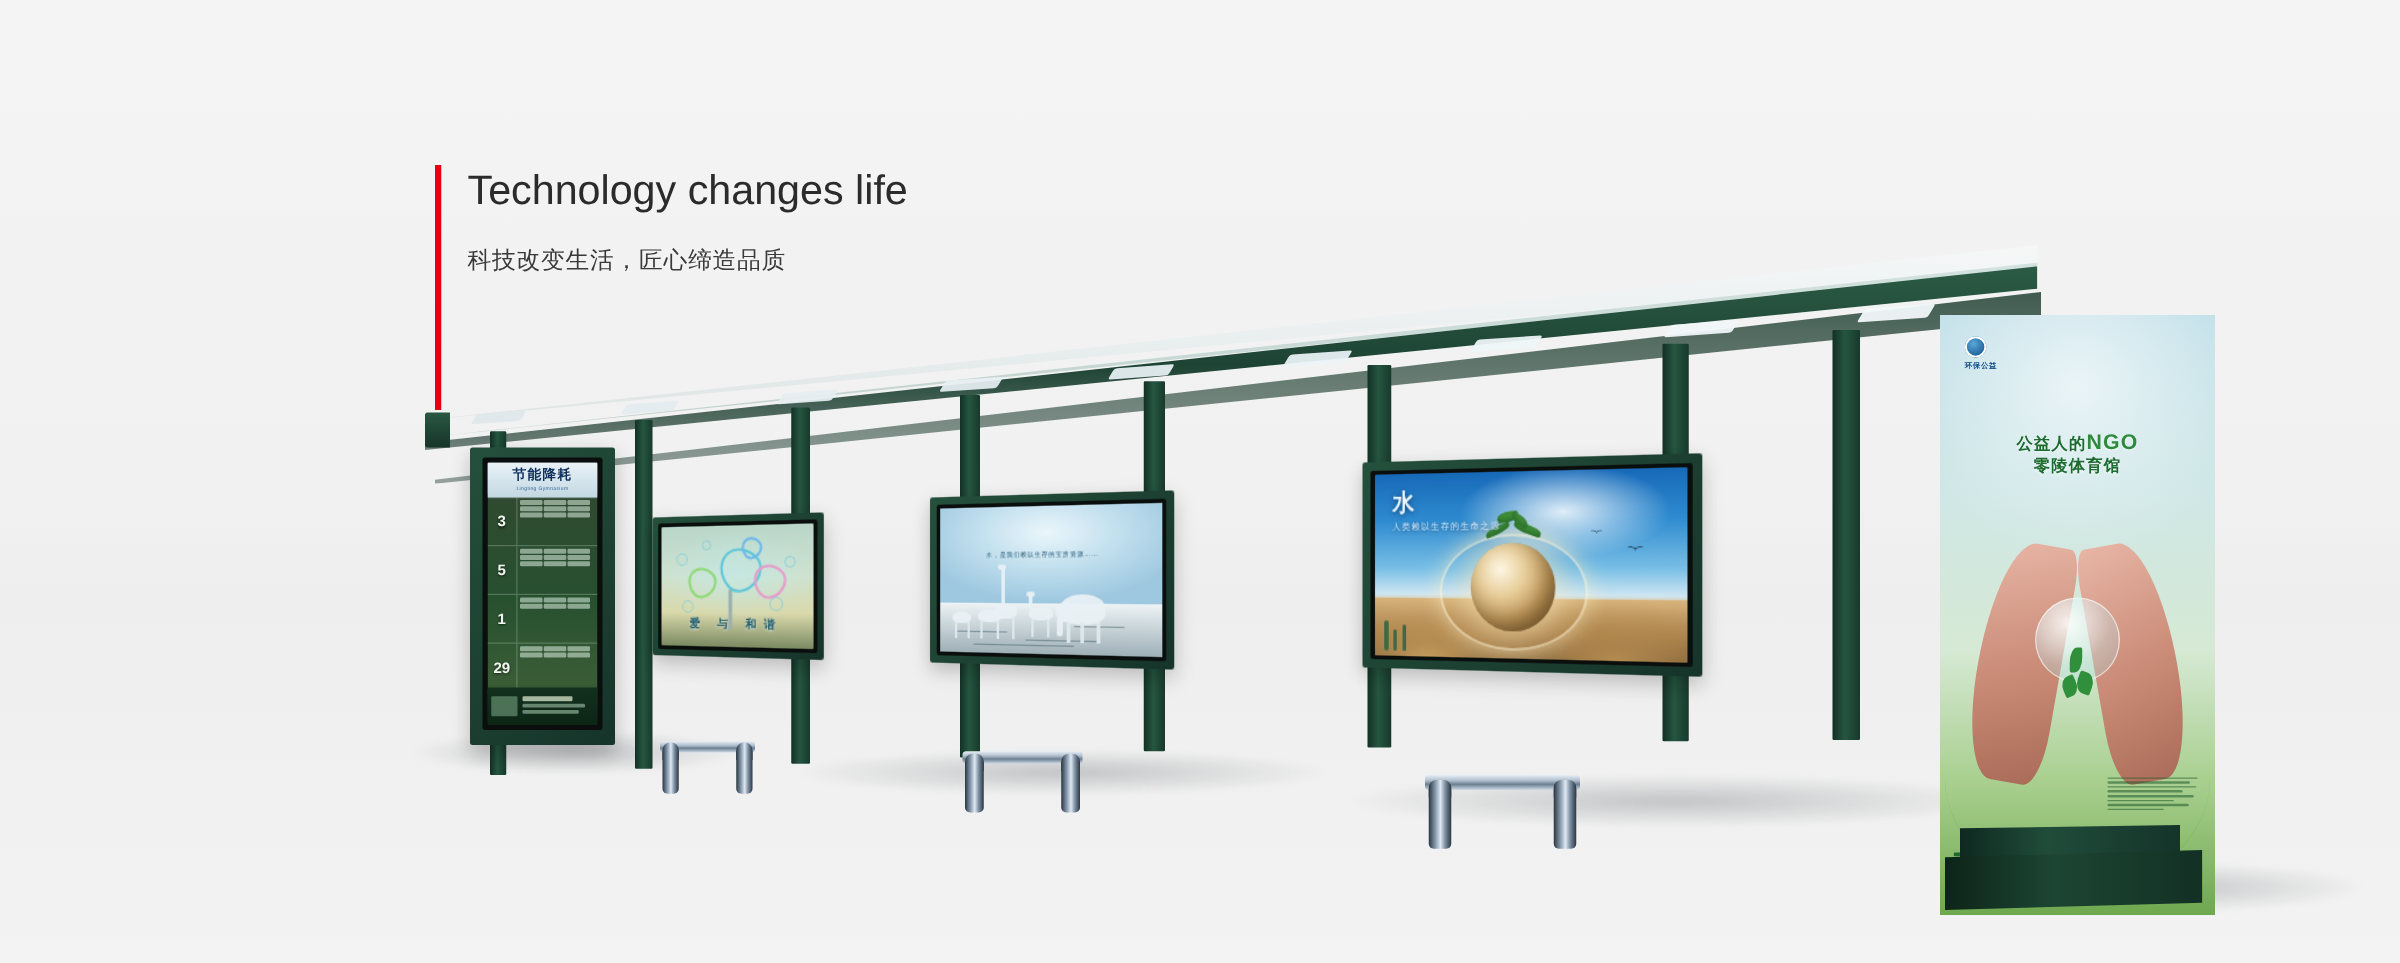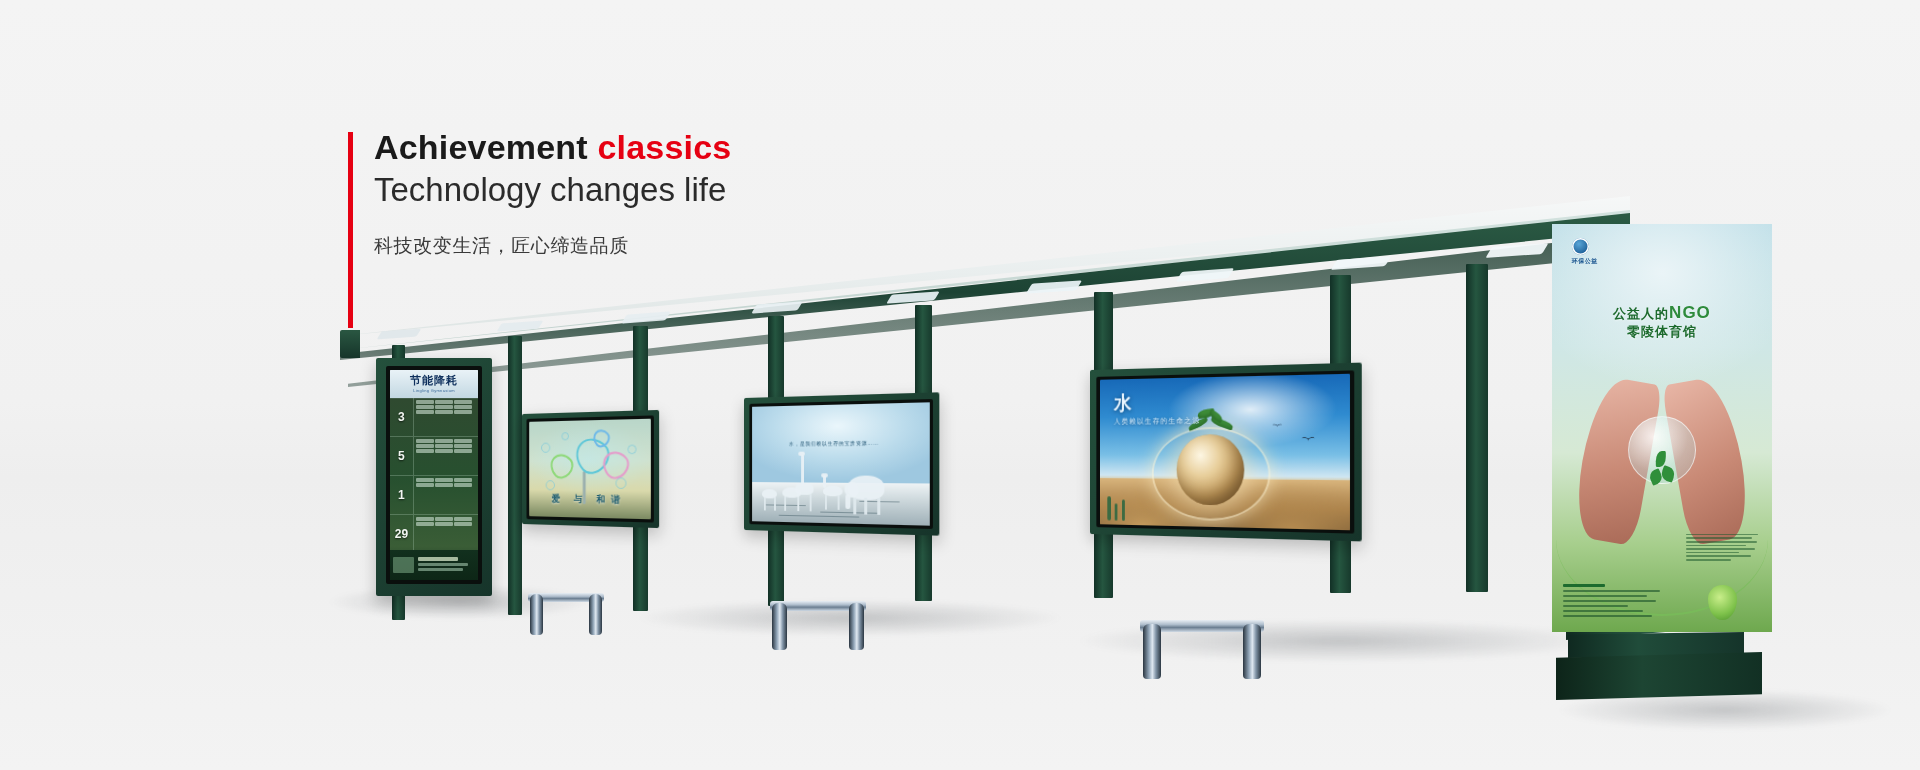--- a/index.html
+++ b/index.html
@@ -283,21 +283,20 @@
   }
 </style>
 </head>
 <body>
 
 <div id="stage">
 
   <div id="copy">
     <div class="rule"></div>
 
-    <div class="l1"><span>Achievement </span><span class="hl">classics</span></div>
 
     <div class="l2">Technology changes life</div>
     <div class="l4">科技改变生活，匠心缔造品质</div>
   </div>
 
   <div id="shelter">
 
     <div class="shadow" style="left:330px;top:585px;width:260px;height:34px;"></div>
     <div class="shadow" style="left:640px;top:600px;width:420px;height:36px;"></div>
     <div class="shadow" style="left:1080px;top:620px;width:520px;height:42px;"></div>
@@ -517,21 +516,21 @@
       <div class="leg" style="left:2px;top:9px;height:40px;width:15px;"></div>
       <div class="leg" style="right:2px;top:9px;height:40px;width:15px;"></div>
     </div>
 
     <div class="bench" style="left:1140px;top:620px;width:124px;height:62px;">
       <div class="seat" style="height:12px;"></div>
       <div class="leg" style="left:3px;top:11px;height:48px;width:18px;"></div>
       <div class="leg" style="right:3px;top:11px;height:48px;width:18px;"></div>
     </div>
 
-    <div class="sv" style="left:1552px;top:224px;width:220px;height:408px;">
+    <div class="sv" style="left:1552px;top:252px;width:220px;height:480px;">
 
       <div class="sv" style="left:28px;top:0px;width:132px;height:34px;
                   background:linear-gradient(180deg,#35705a 0%,#1f4937 100%);
                   border-radius:62px 62px 4px 4px;"></div>
       <div class="sv" style="left:6px;top:26px;width:202px;height:26px;
                   background:linear-gradient(180deg,#316b54 0%,#1b4030 100%);
                   clip-path:polygon(0% 40%, 86% 0%, 100% 18%, 100% 72%, 14% 100%, 0% 86%);"></div>
       <div class="sv" style="left:10px;top:44px;width:196px;height:18px;
                   background:linear-gradient(180deg,#255442 0%,#16362a 100%);
                   clip-path:polygon(0% 34%, 88% 0%, 100% 22%, 100% 66%, 12% 100%, 0% 78%);"></div>

